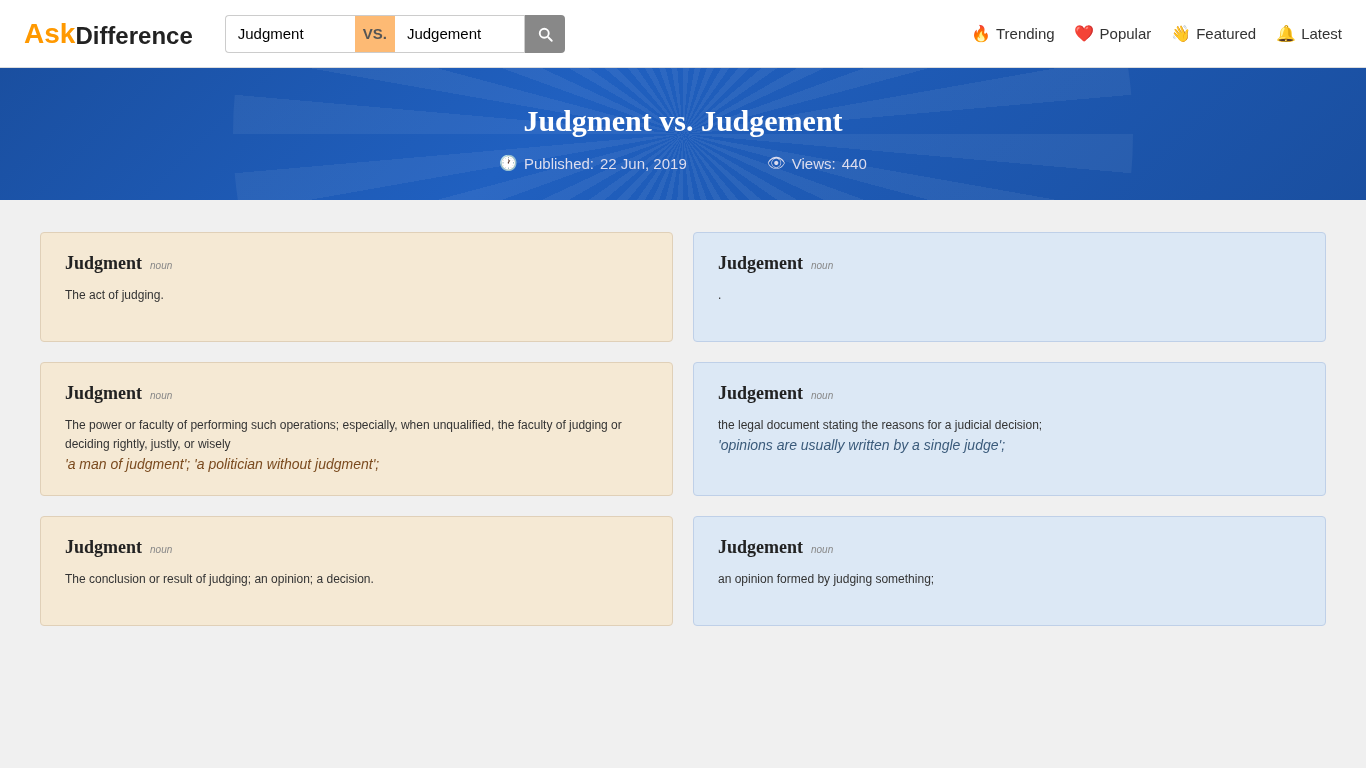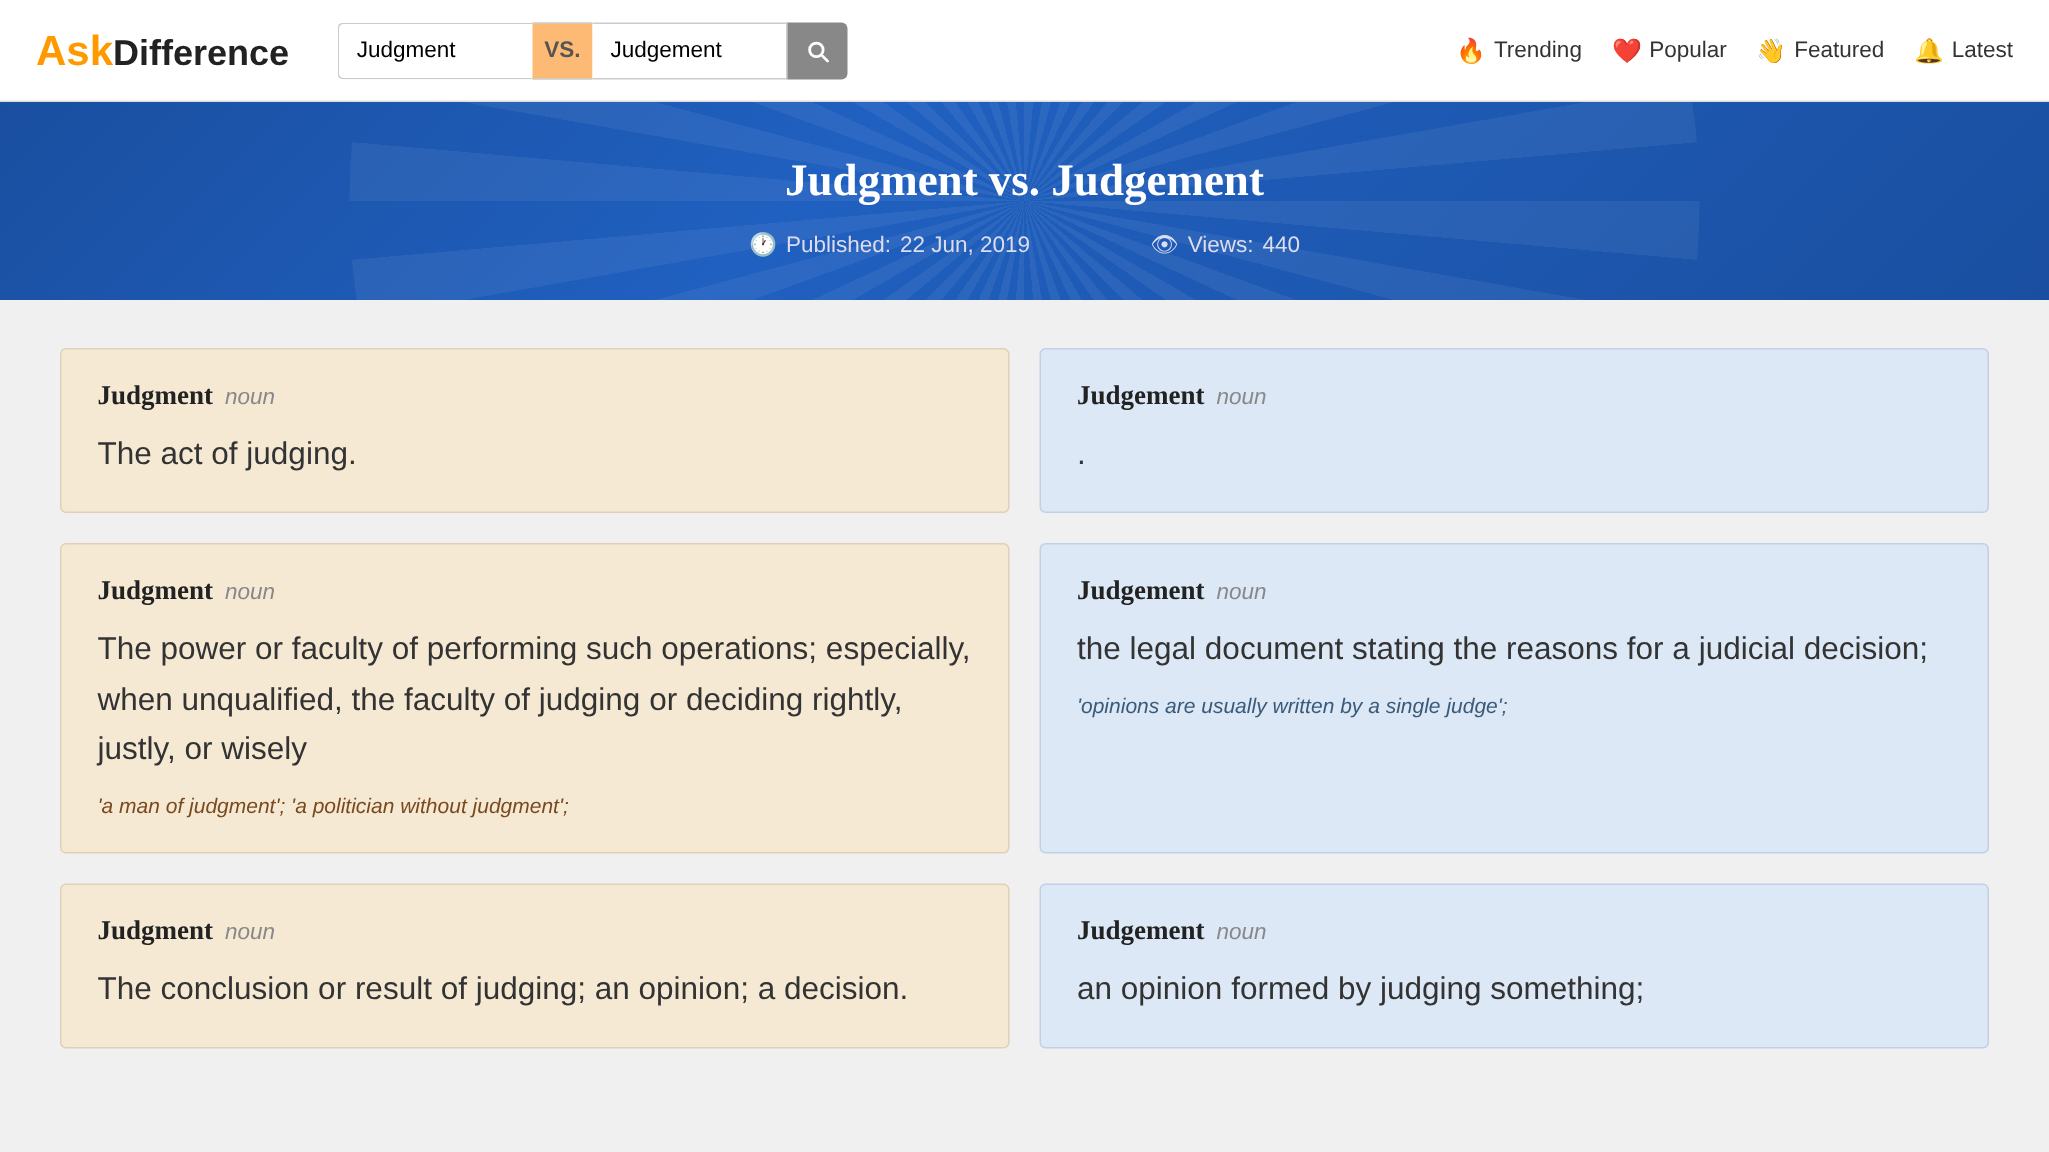--- a/index.html
+++ b/index.html
@@ -154,38 +154,38 @@
       border: 1px solid #bfd0e8;
     }
 
     .def-word {
       font-size: 18px;
       font-weight: bold;
       color: #222;
       font-family: Georgia, serif;
     }
     .def-pos {
-      font-size: 15px;
+      font-size: 10px;
       color: #888;
       font-style: italic;
       font-family: Arial, sans-serif;
       margin-left: 8px;
     }
     .def-text {
-      font-size: 21px;
+      font-size: 12px;
       color: #333;
       margin-top: 12px;
       line-height: 1.6;
       font-family: Arial, sans-serif;
     }
     .def-example {
       font-size: 14px;
       color: #7a4a1e;
       font-style: italic;
-      margin-top: 10px;
+      margin-top: 0;
       line-height: 1.5;
       font-family: Arial, sans-serif;
     }
     .def-card.right .def-example {
       color: #3a5a7a;
     }
   </style>
 </head>
 <body>
 

